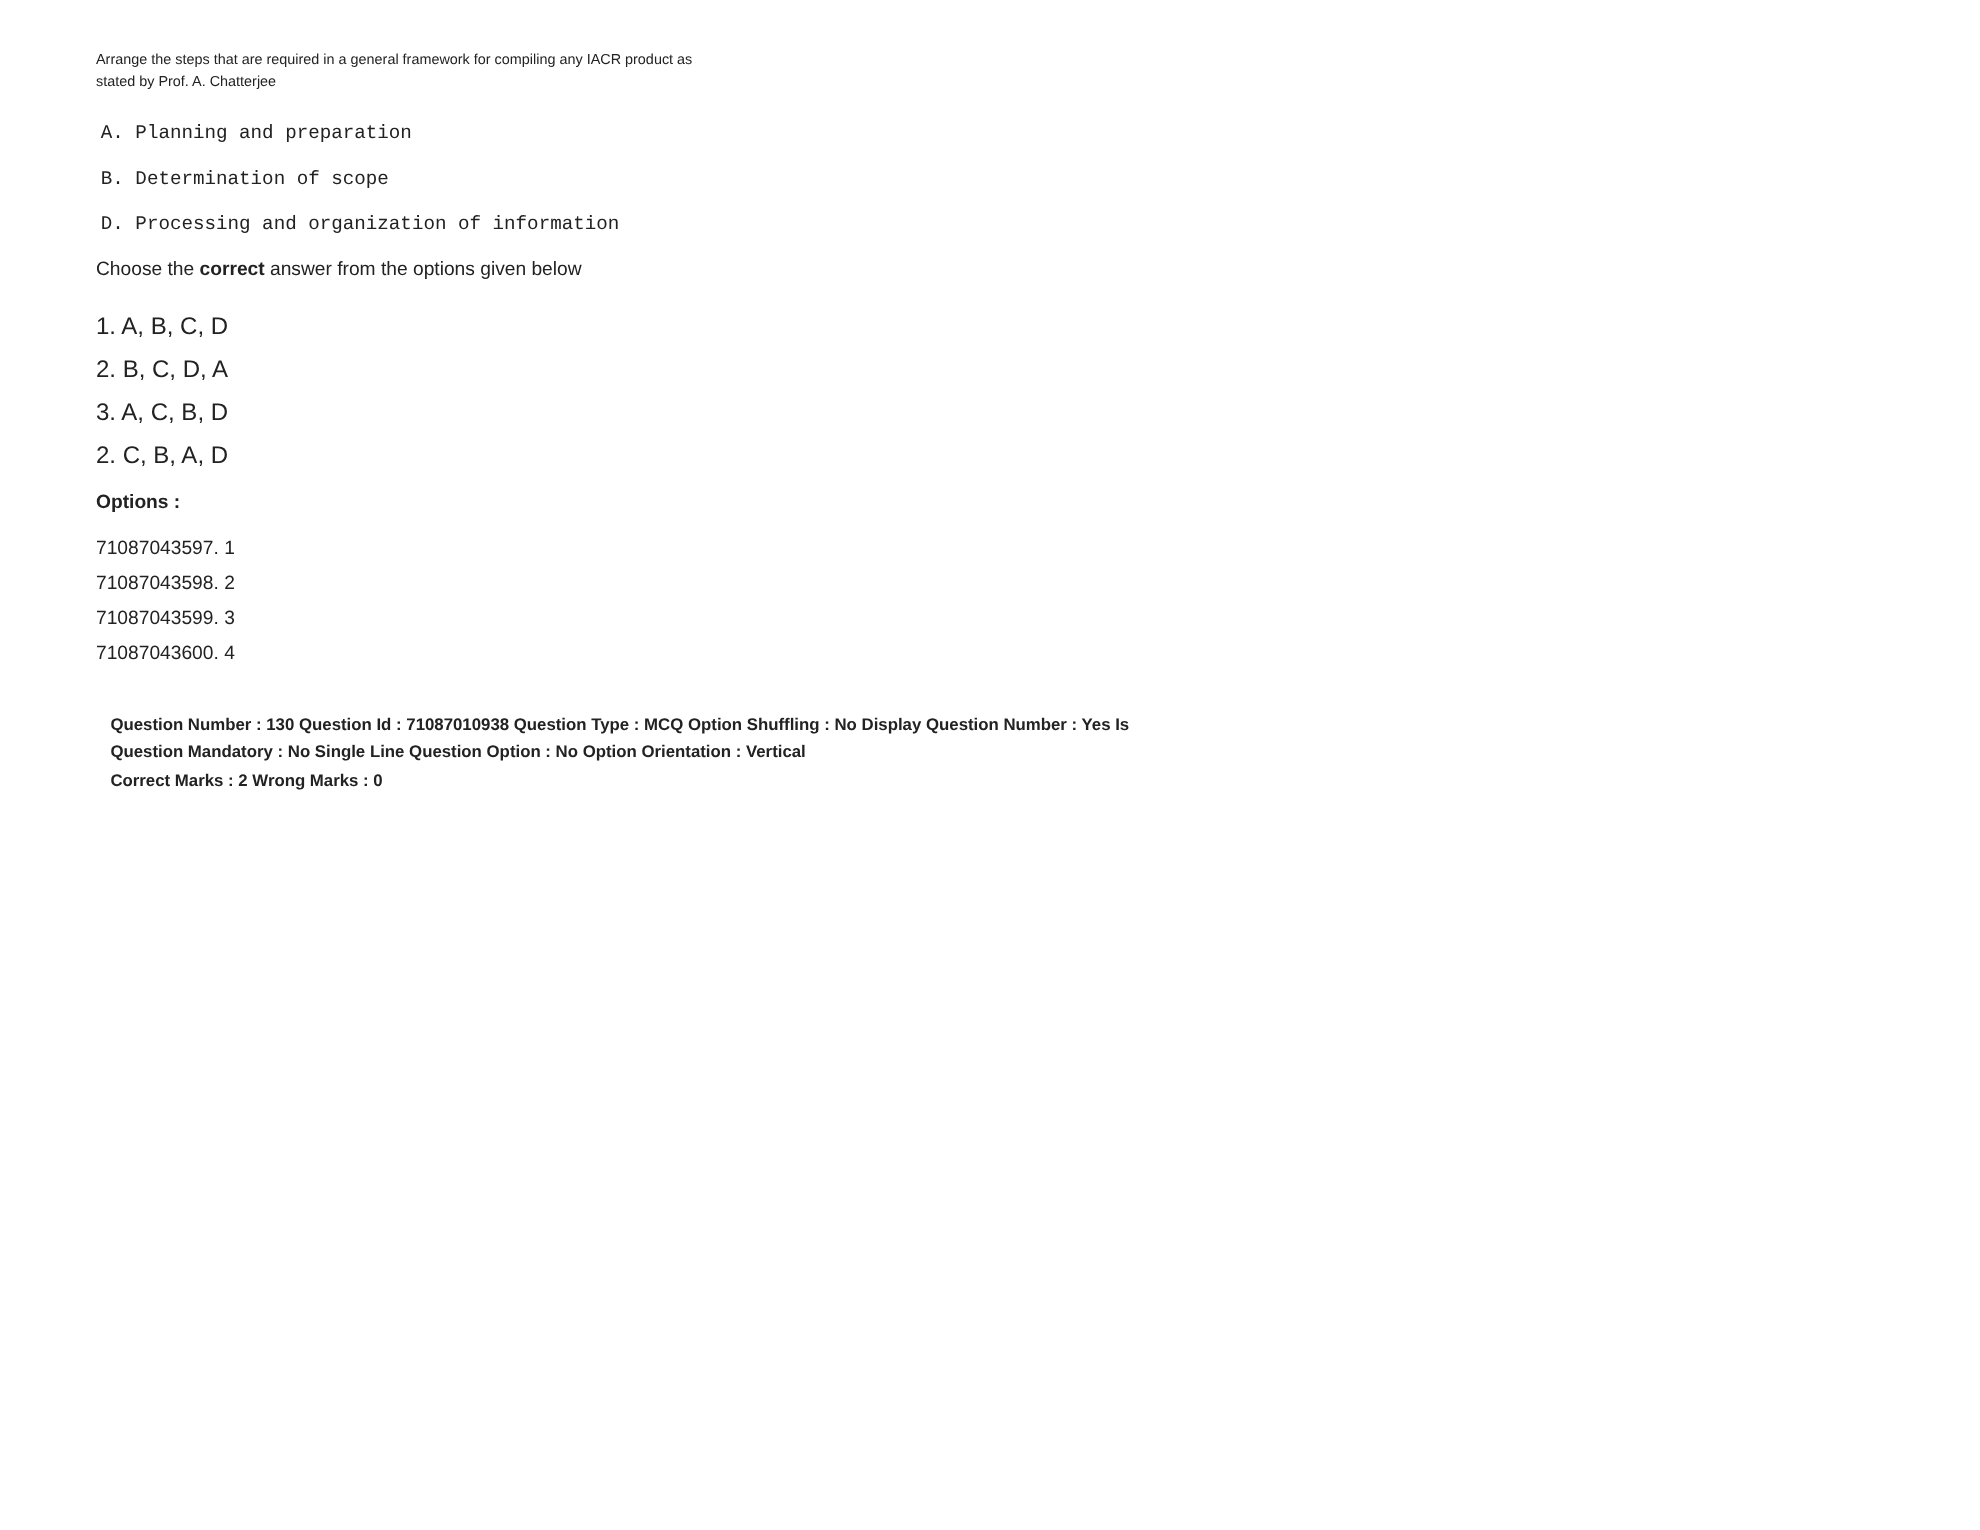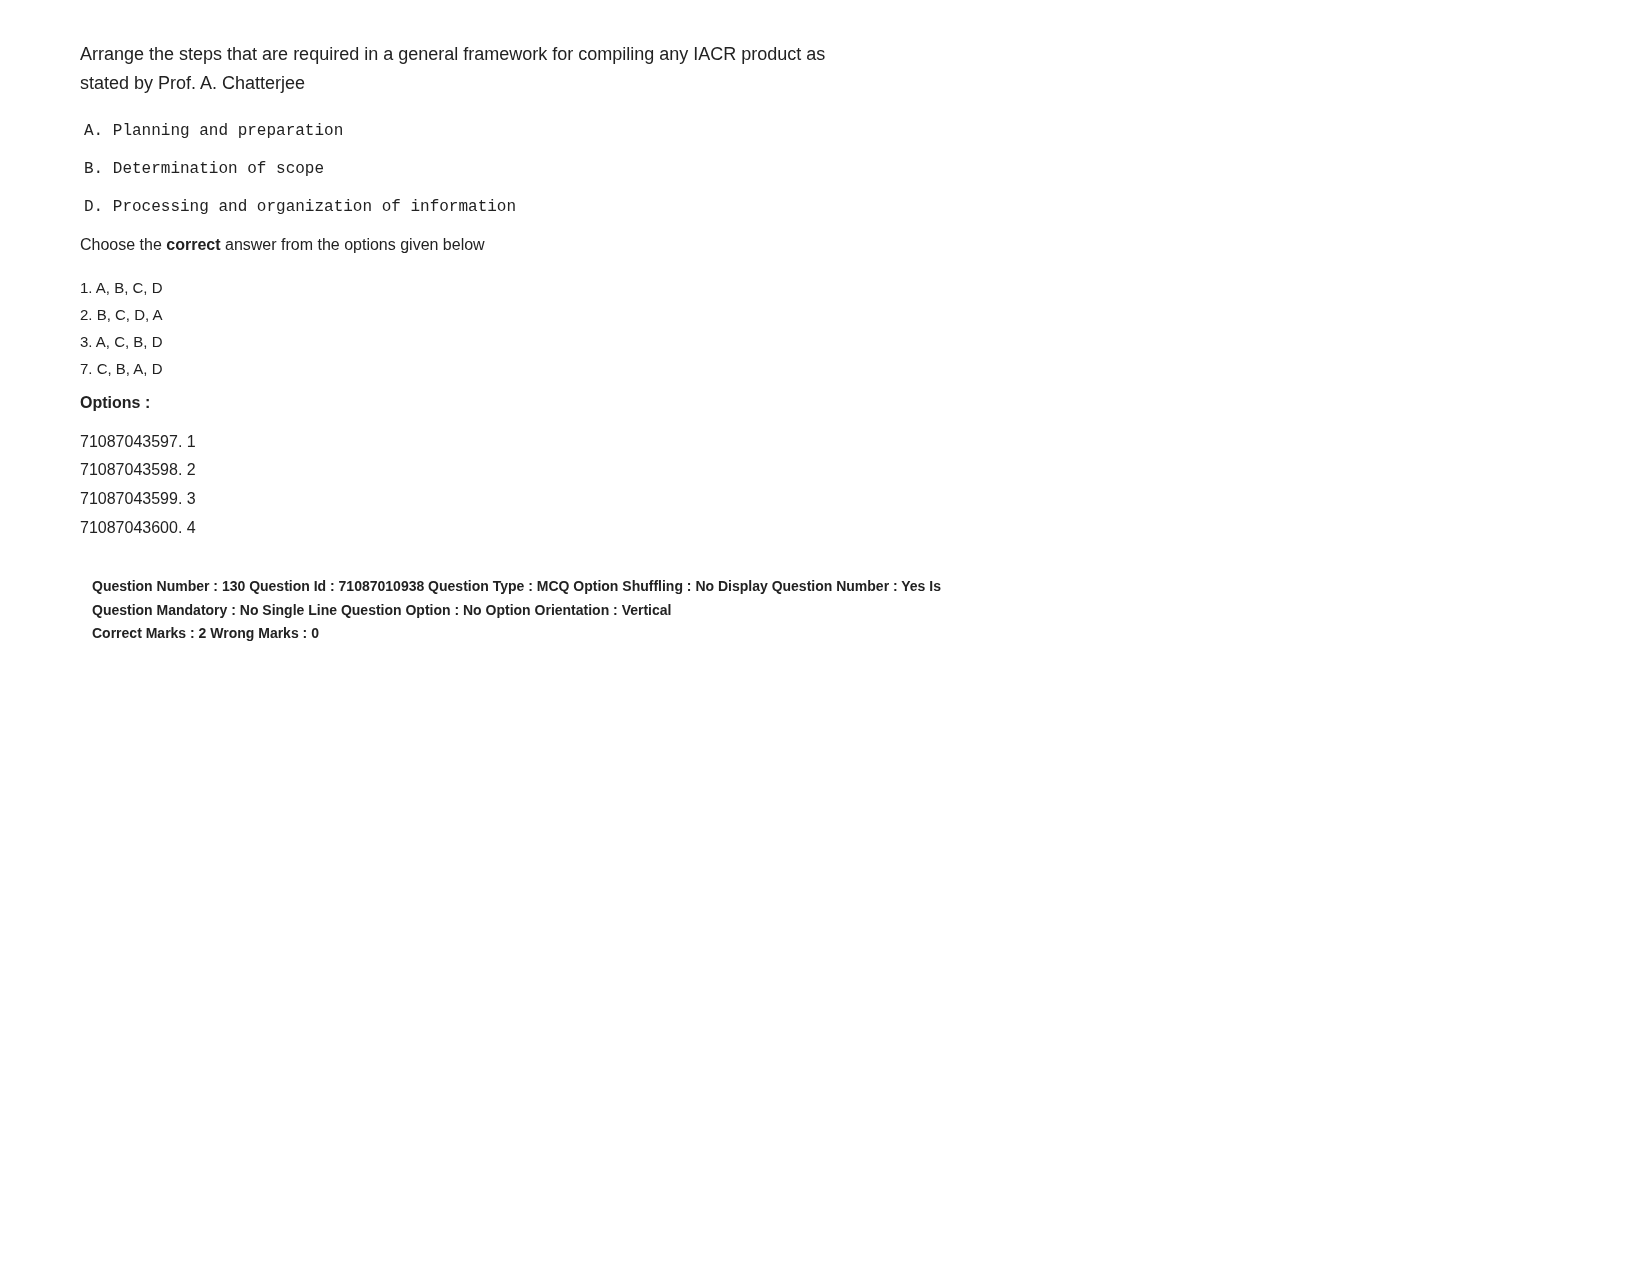--- a/index.html
+++ b/index.html
@@ -10,41 +10,41 @@
     body {
       background: #ffffff;
       font-family: Arial, sans-serif;
       font-size: 16px;
       color: #222222;
       width: 1650px;
       min-height: 1275px;
       padding: 40px 80px;
     }
     .question-text {
-      font-size: 18px;
+      font-size: 12px;
       line-height: 1.6;
       margin-bottom: 24px;
       max-width: 860px;
     }
     .option-item {
       font-size: 16px;
       margin-bottom: 20px;
       padding-left: 4px;
       font-family: Liberation Mono, monospace;
     }
     .choose-text {
       font-size: 16px;
       margin-bottom: 20px;
       margin-top: 8px;
     }
     .choose-text strong {
       font-weight: bold;
     }
     .answer-options {
-      font-size: 15px;
+      font-size: 20px;
       line-height: 1.8;
       margin-bottom: 12px;
     }
     .options-label {
       font-weight: bold;
       font-size: 16px;
       margin-top: 8px;
       margin-bottom: 16px;
     }
     .option-ids {
@@ -85,21 +85,21 @@
   </div>
 
   <div class="choose-text">
     <span>Choose the </span><strong>correct</strong><span> answer from the options given below</span>
   </div>
 
   <div class="answer-options">
     <div>1. A, B, C, D</div>
     <div>2. B, C, D, A</div>
     <div>3. A, C, B, D</div>
-    <div>7. C, B, A, D</div>
+    <div>2. C, B, A, D</div>
   </div>
 
   <div class="options-label">Options :</div>
 
   <div class="option-ids">
     <div>71087043597. 1</div>
     <div>71087043598. 2</div>
     <div>71087043599. 3</div>
     <div>71087043600. 4</div>
   </div>

